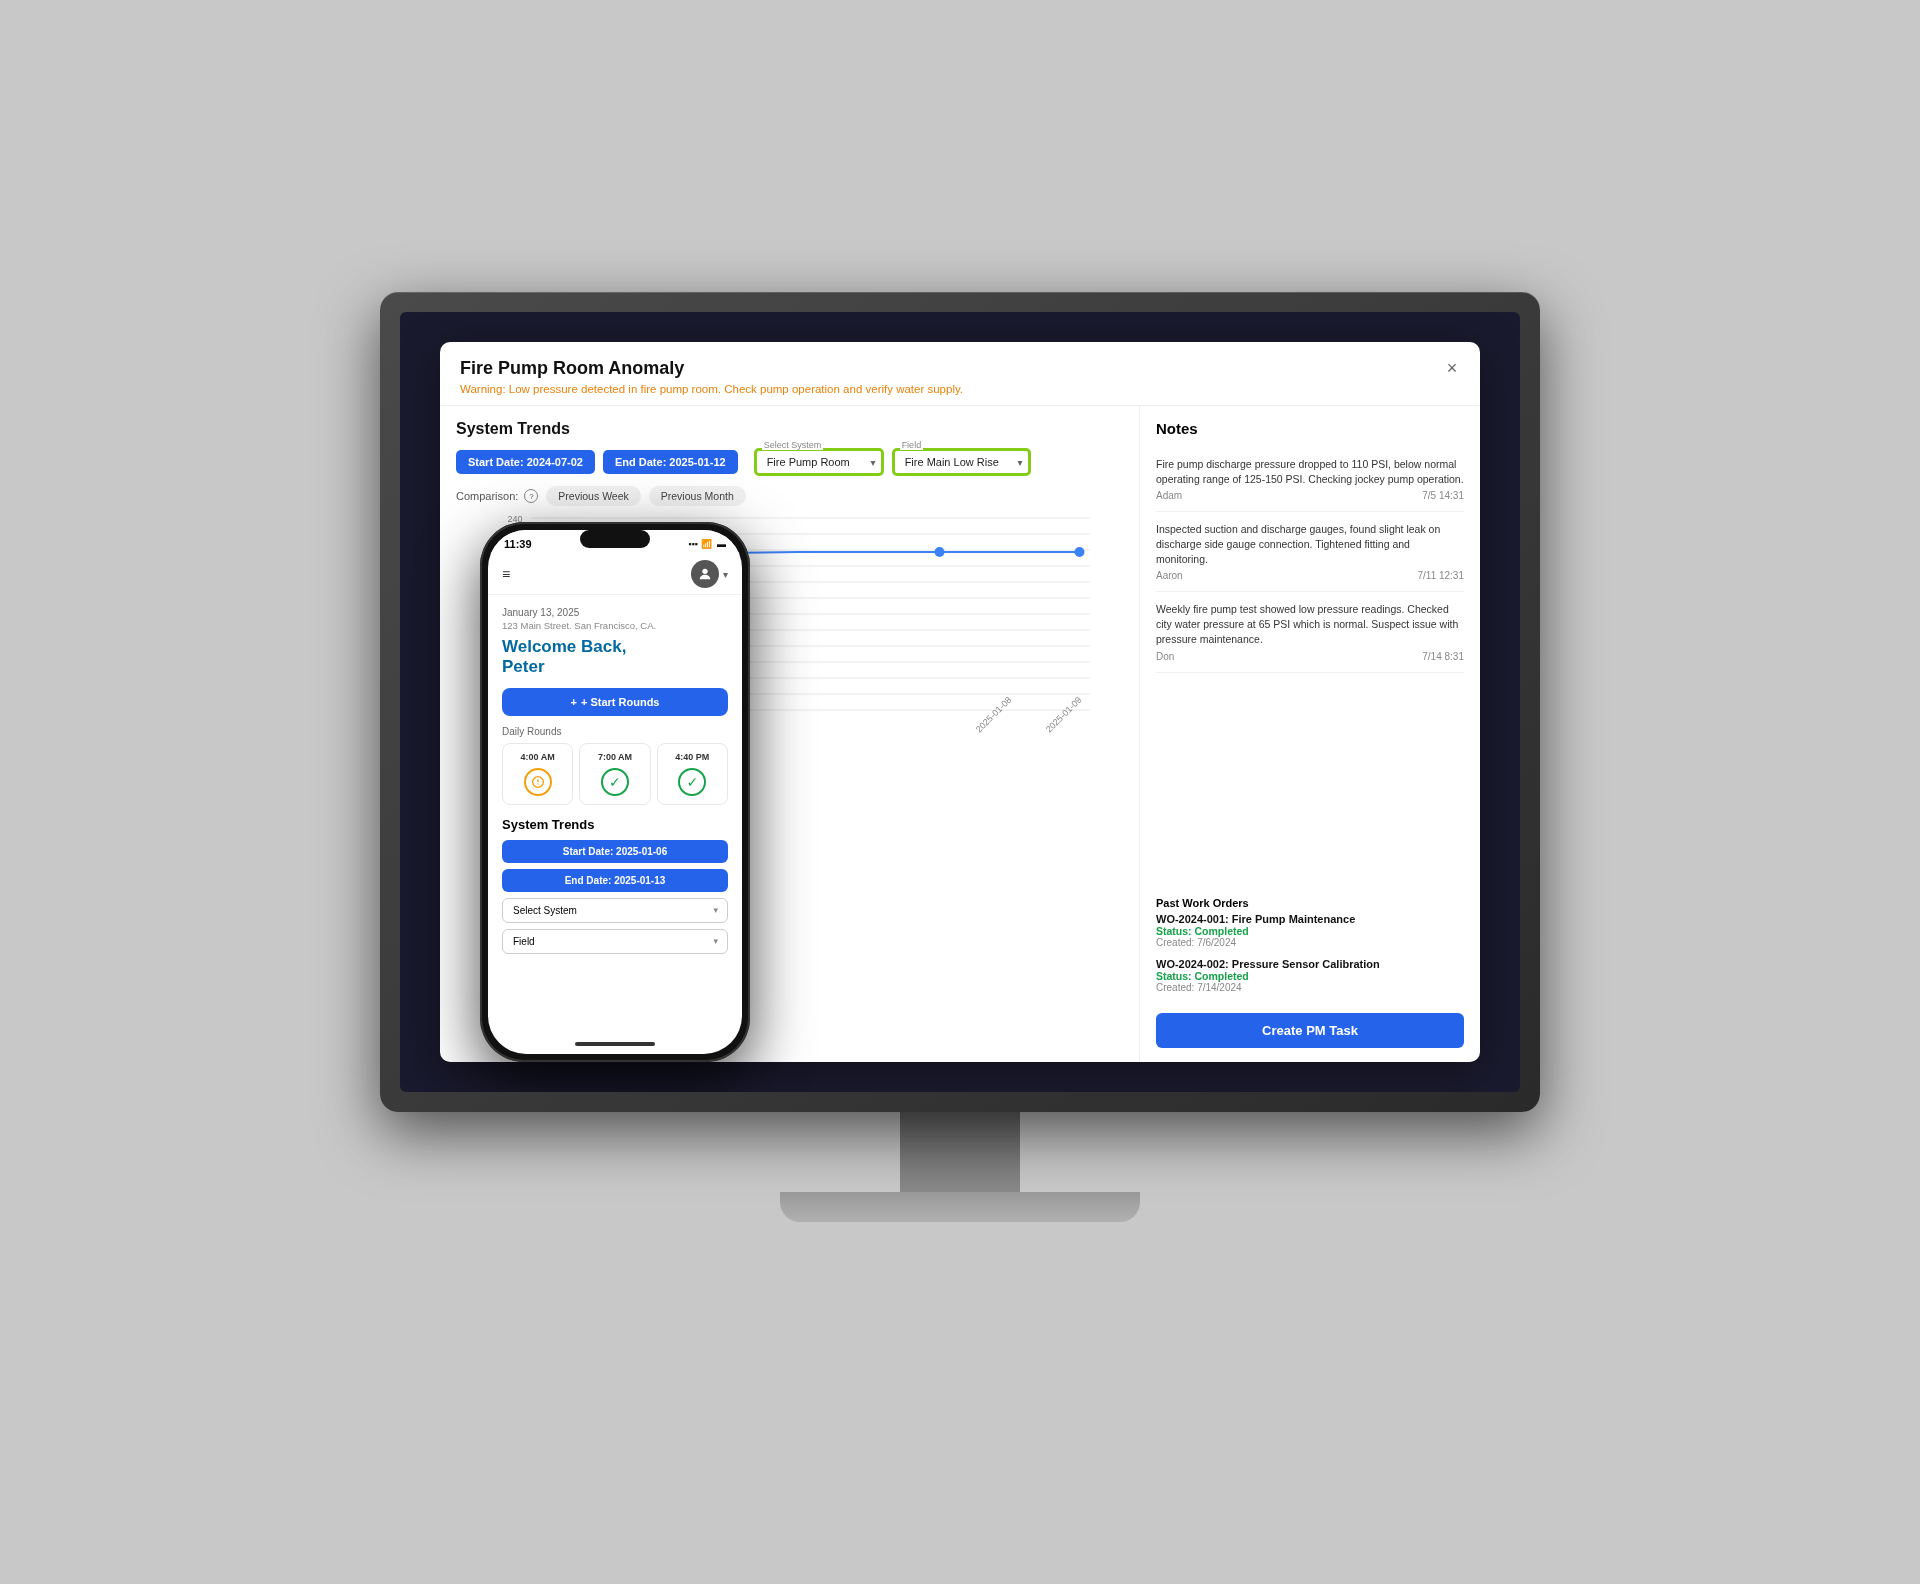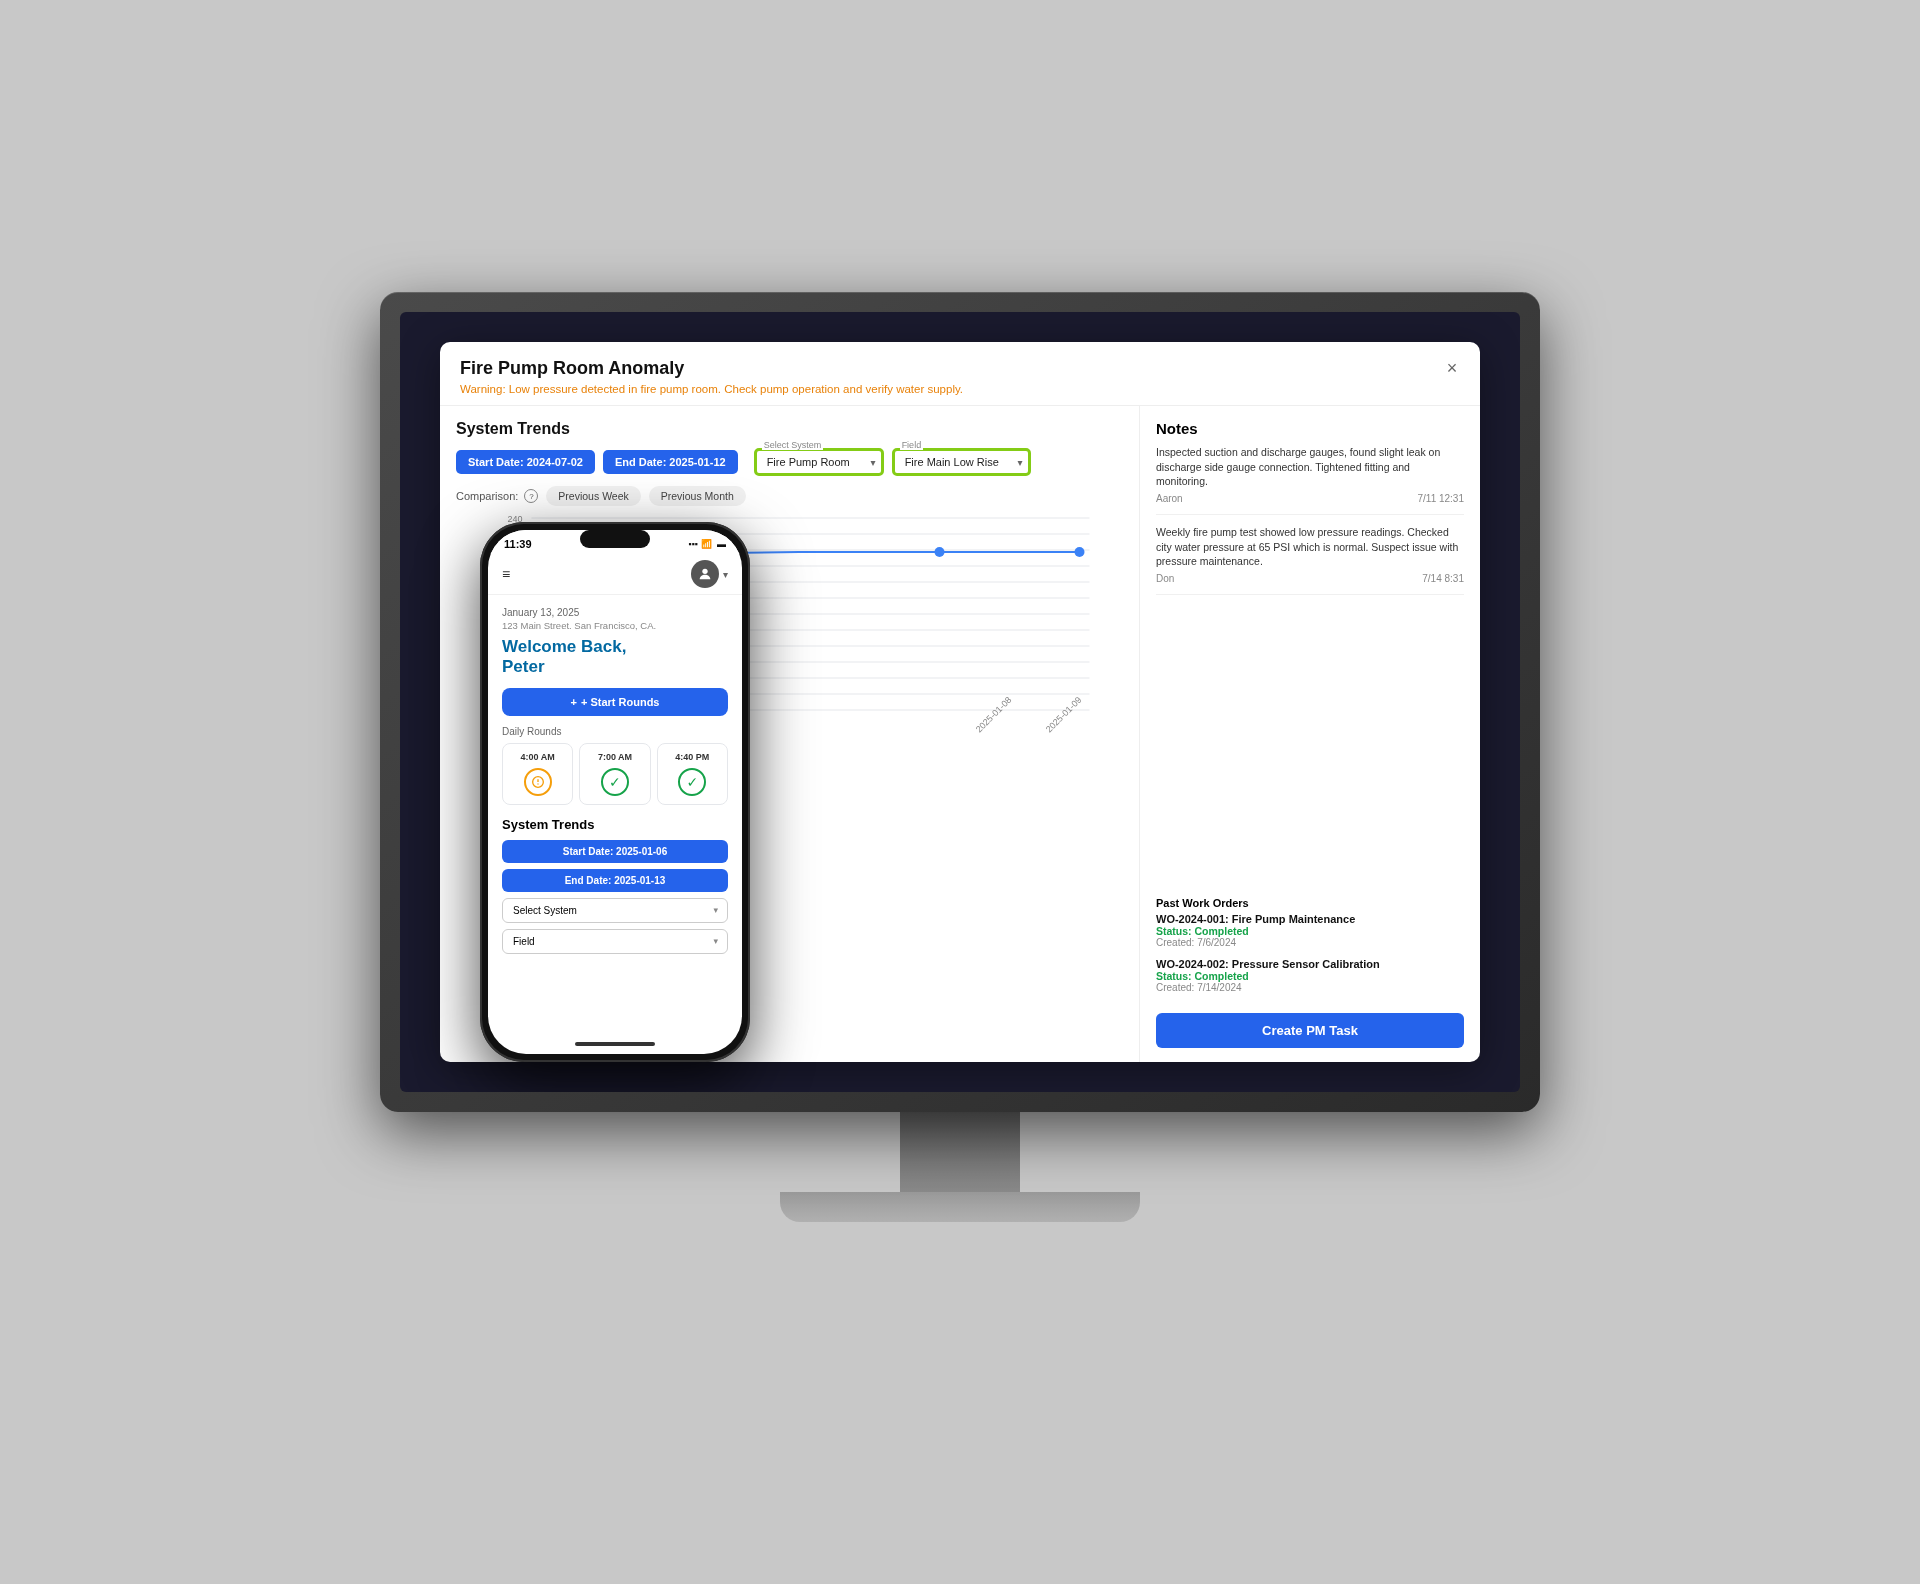--- a/index.html
+++ b/index.html
@@ -230,21 +230,21 @@
     }
 
     
     .notes-section {
       flex: 1;
     }
 
     .notes-title {
       font-size: 15px;
       font-weight: 700;
-      margin-bottom: 8px;
+      margin-bottom: 20px;
     }
 
     .note-item {
       margin-bottom: 10px;
       font-size: 10.5px;
       color: #333;
       border-bottom: 1px solid #f0f0f0;
       padding-bottom: 10px;
     }
 
@@ -631,20 +631,27 @@
 
                 <text font-size="9" fill="#888" x="-130" y="10" transform="rotate(-90) translate(-140,12)">Average Value</text>
               </svg>
             </div>
           </div>
 
           <div class="dialog-right">
             <div class="notes-section">
               <div class="notes-title">Notes</div>
 
+              <div class="note-item">
+                <p>Fire pump discharge pressure dropped to 110 PSI, below normal operating range of 125-150 PSI. Checking jockey pump operation.</p>
+                <div class="note-meta">
+                  <span>Adam</span>
+                  <span>7/5 14:31</span>
+                </div>
+              </div>
 
               <div class="note-item">
                 <p>Inspected suction and discharge gauges, found slight leak on discharge side gauge connection. Tightened fitting and monitoring.</p>
                 <div class="note-meta">
                   <span>Aaron</span>
                   <span>7/11 12:31</span>
                 </div>
               </div>
 
               <div class="note-item">

